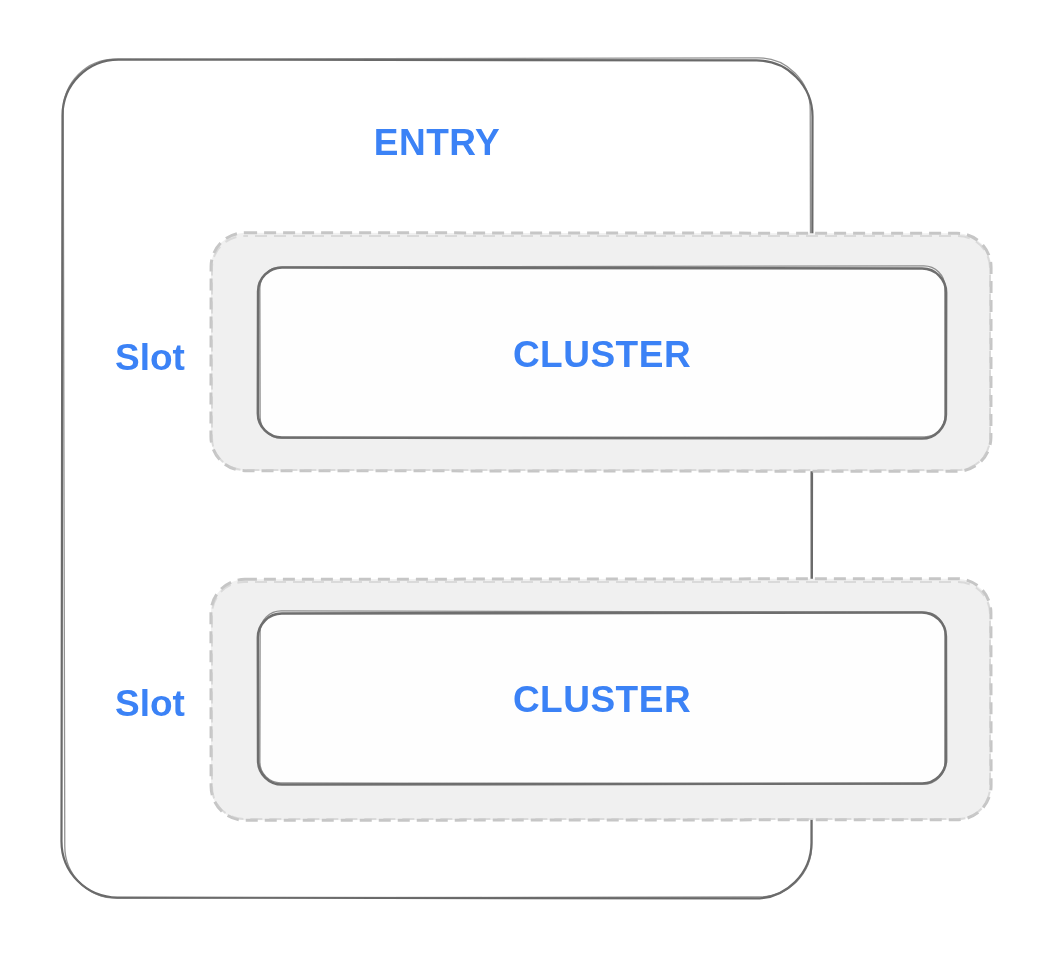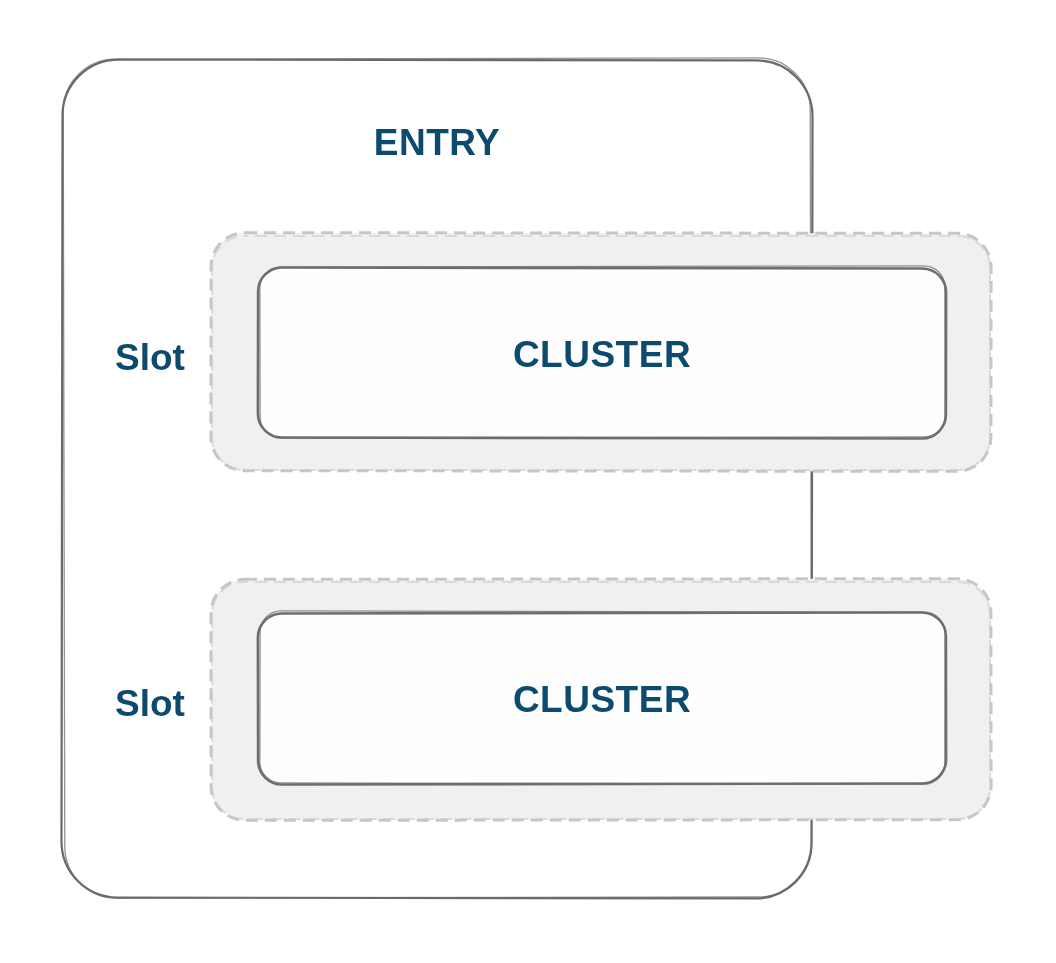--- a/index.html
+++ b/index.html
@@ -16,21 +16,21 @@
     font-family: "Liberation Sans", "DejaVu Sans", sans-serif;
   }
   .shapes {
     position: absolute;
     left: 0;
     top: 0;
   }
   .label {
     position: absolute;
     font-weight: 700;
-    color: #0c4a6e;
+    color: #3b82f6;
     text-align: center;
     line-height: 1;
     white-space: nowrap;
     user-select: none;
   }
   .label-entry   { left: 62px;  top: 124px; width: 750px; font-size: 37px; letter-spacing: 0.5px; }
   .label-slot1   { left: 88px;  top: 339px; width: 124px; font-size: 37px; }
   .label-cluster1{ left: 258px; top: 336px; width: 688px; font-size: 37px; letter-spacing: 0.5px; }
   .label-slot2   { left: 88px;  top: 685px; width: 124px; font-size: 37px; }
   .label-cluster2{ left: 258px; top: 681px; width: 688px; font-size: 37px; letter-spacing: 0.5px; }

